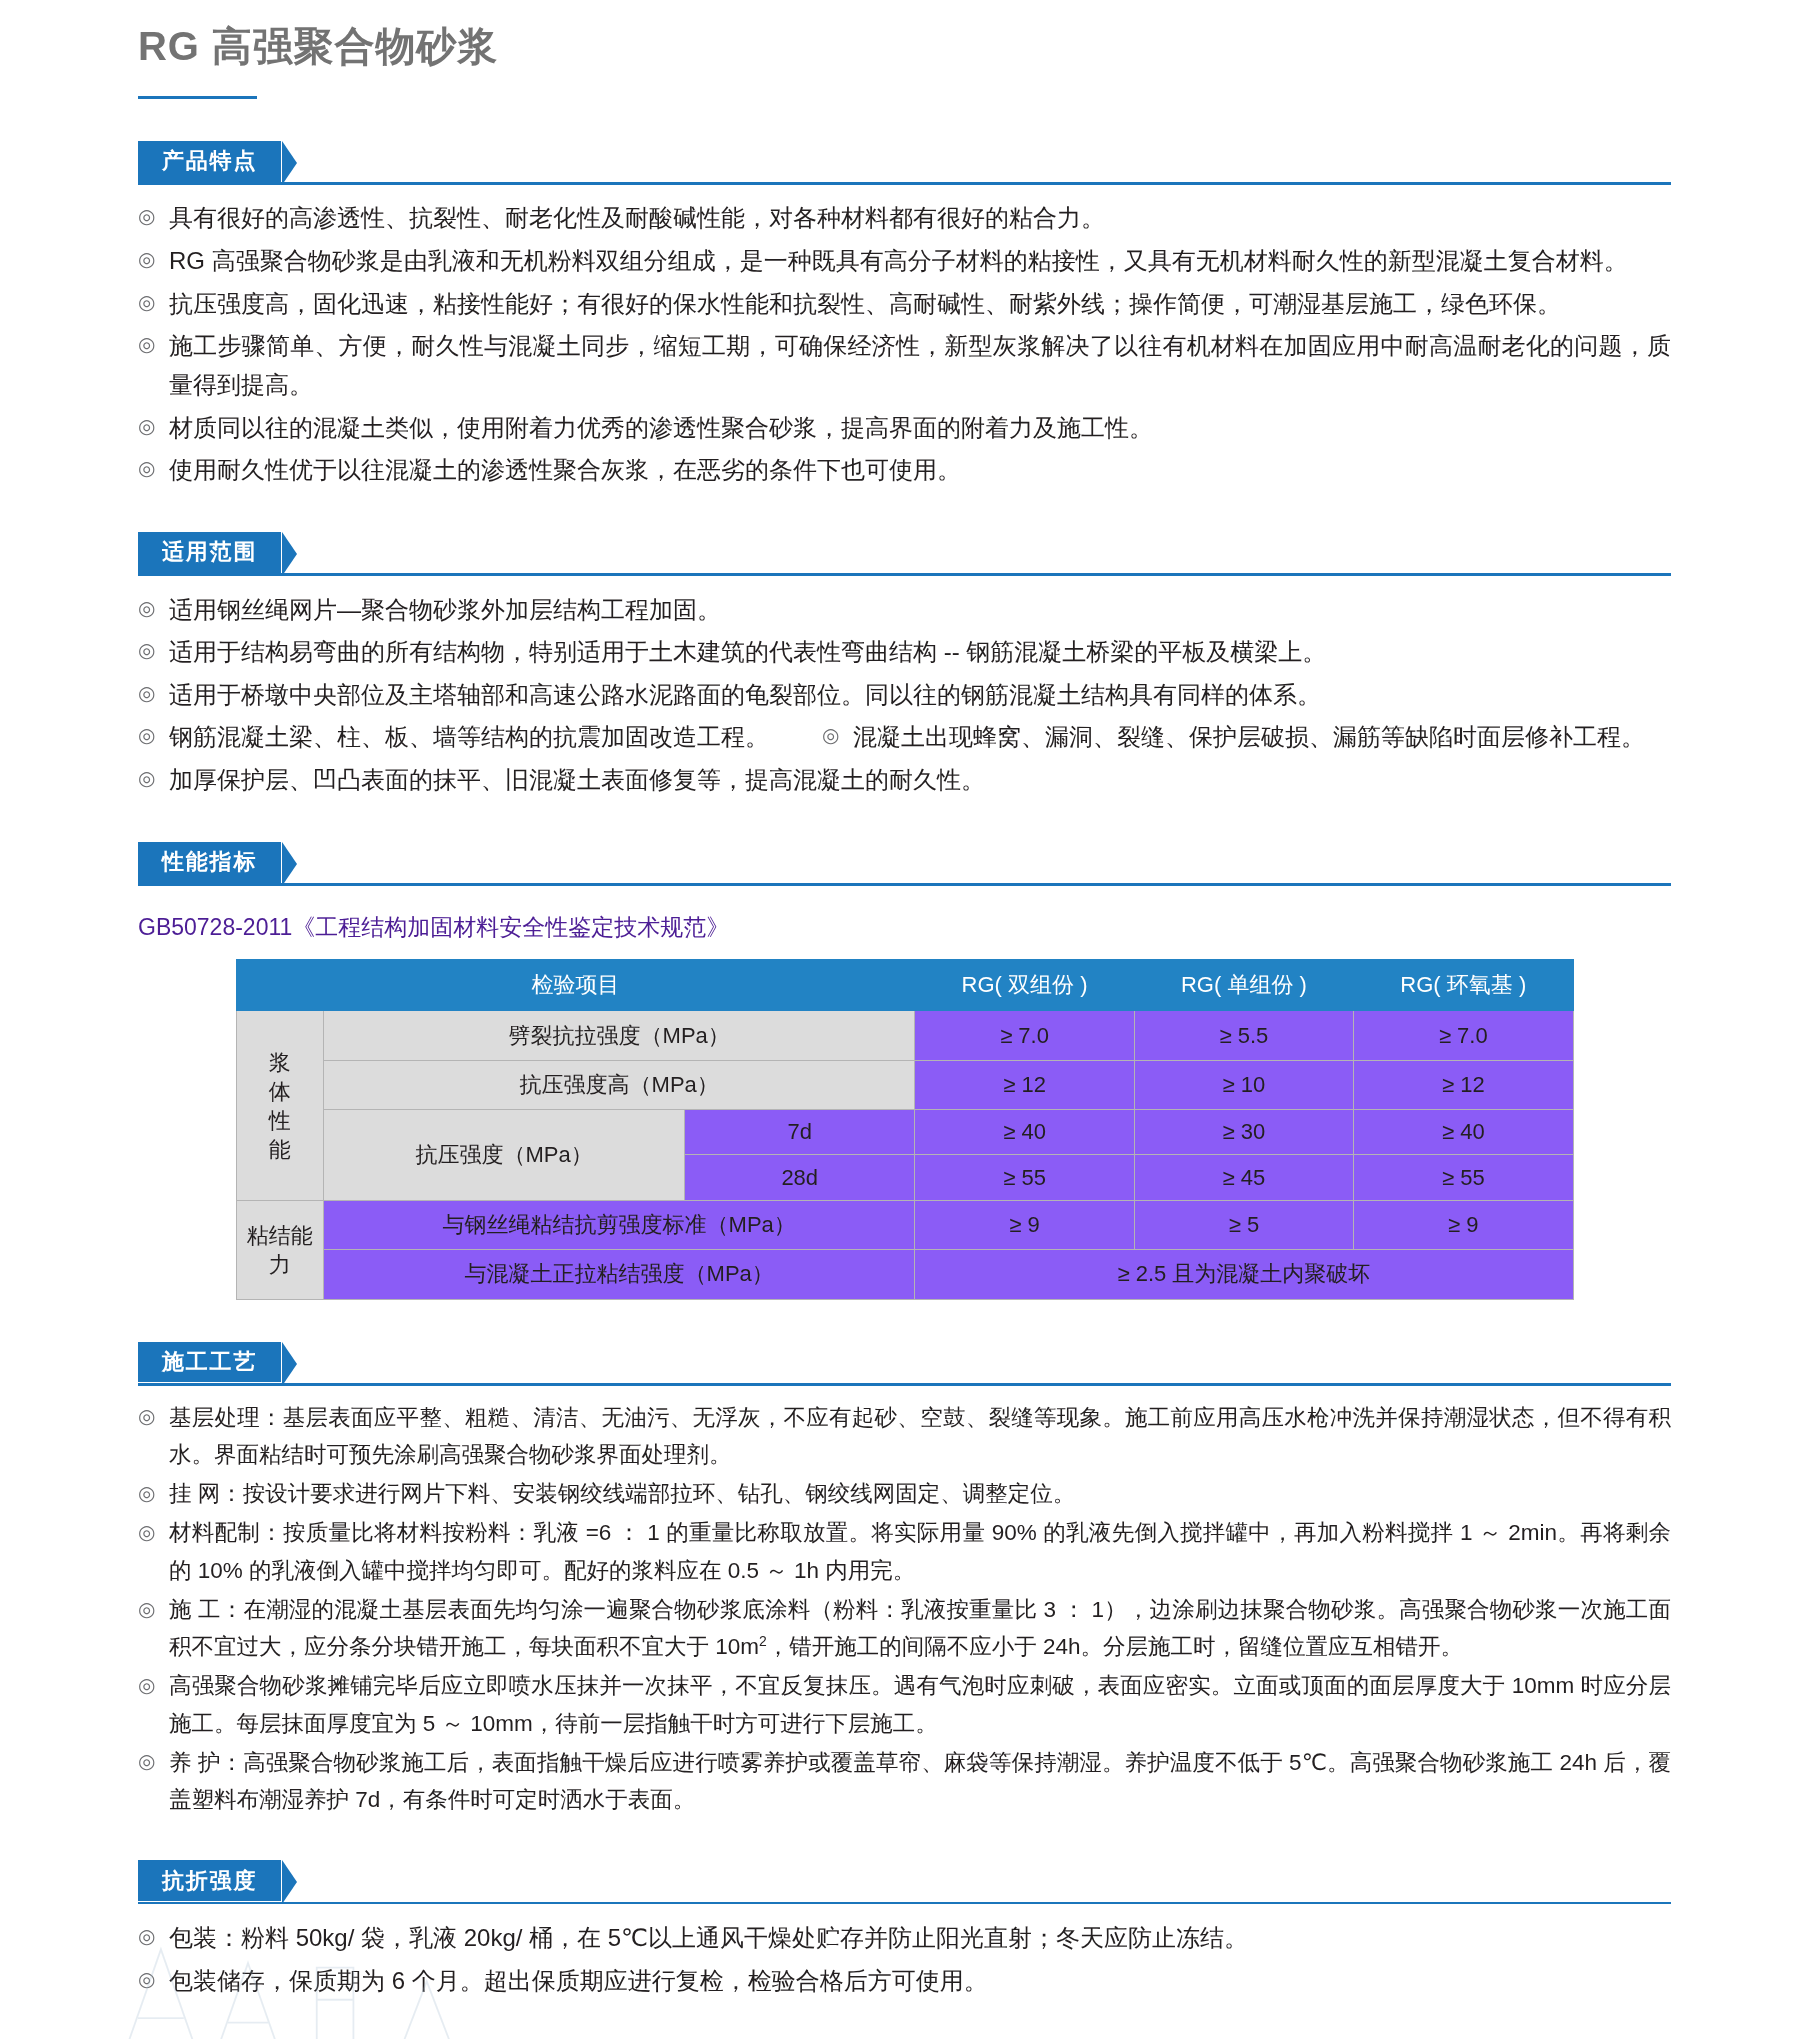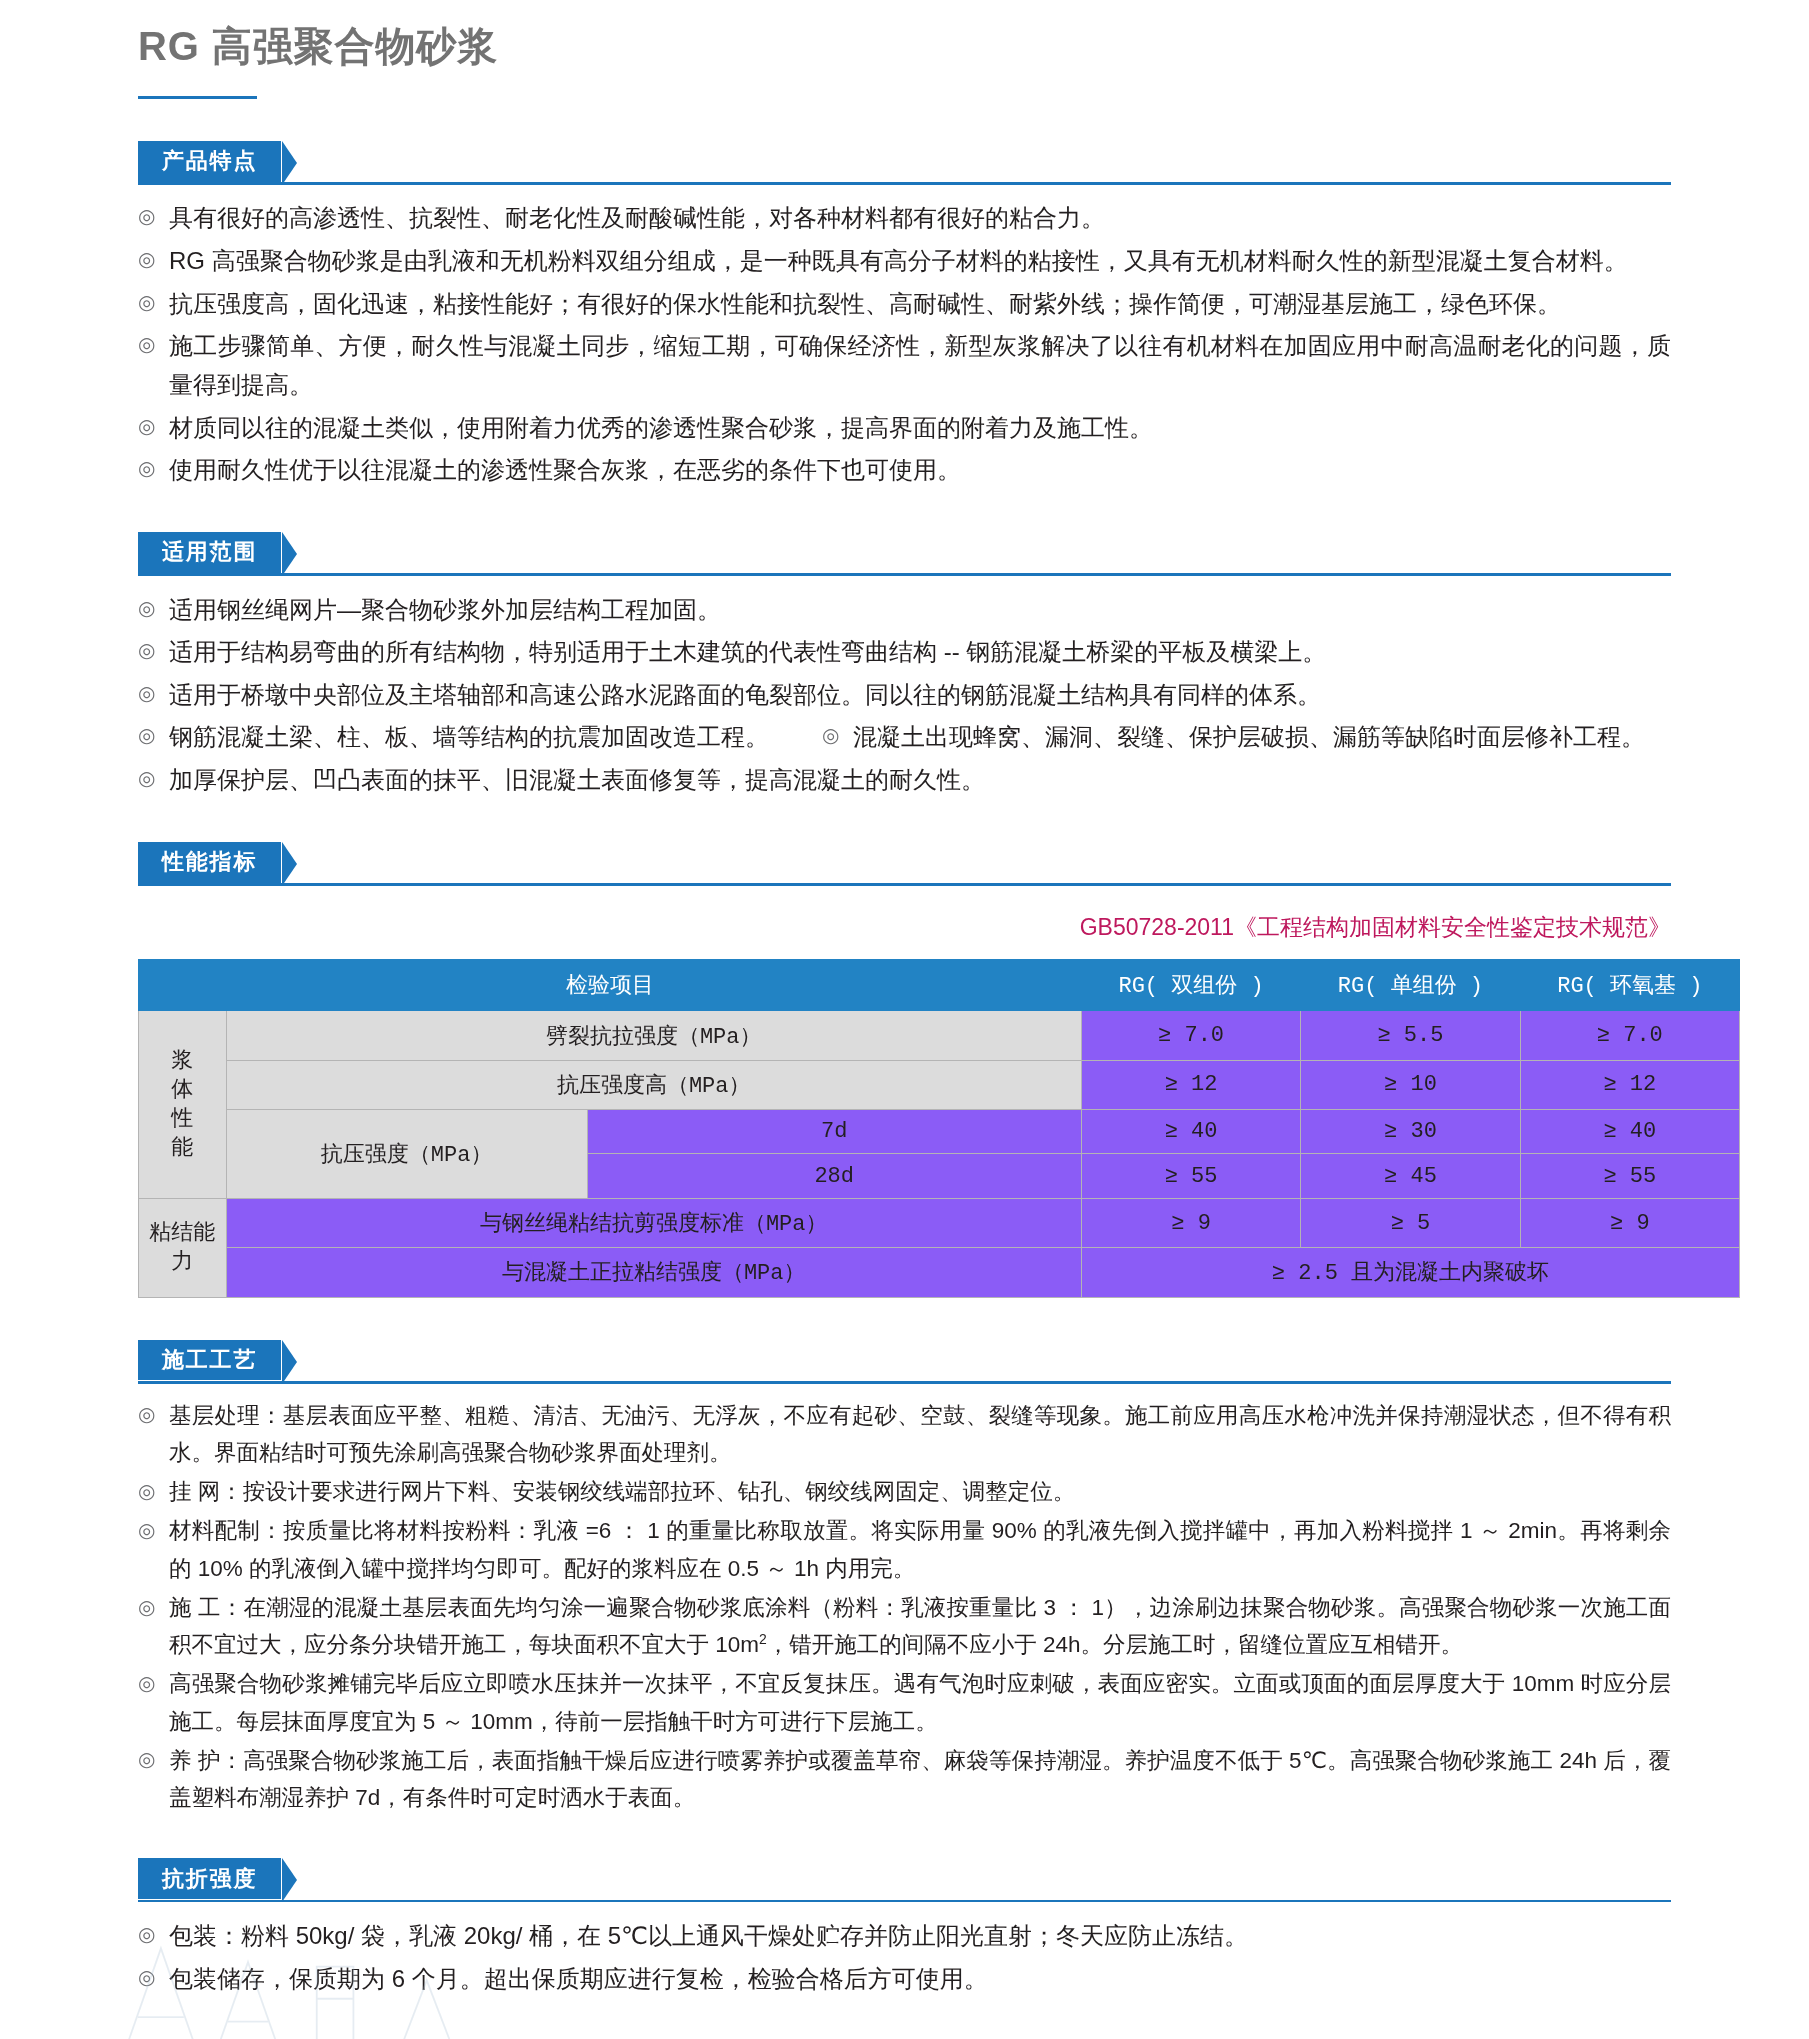--- a/index.html
+++ b/index.html
@@ -120,31 +120,30 @@
     content: "\25CE";
     position: absolute;
     left: 0;
     top: 0.9px;
     color: #6d6e71;
     font-size: 20px;
   }
 
   
   .table-caption {
-    text-align: right;
+    text-align: left;
     font-size: 23px;
     margin: 26px 0 16.5px 0;
-    color: #be185d;
+    color: #4c1d95;
   }
   table.perf {
     border-collapse: collapse;
-    width: 1602px;
+    width: 1338px;
     margin: 0 auto;
     font-size: 22px;
-    font-family: Liberation Mono, monospace;
   }
   table.perf th {
     background: #2283c4;
     color: #ffffff;
     font-weight: normal;
     border: 0.9px solid #2283c4;
     padding: 10px 3.7px;
     text-align: center;
     font-size: 22px;
   }

